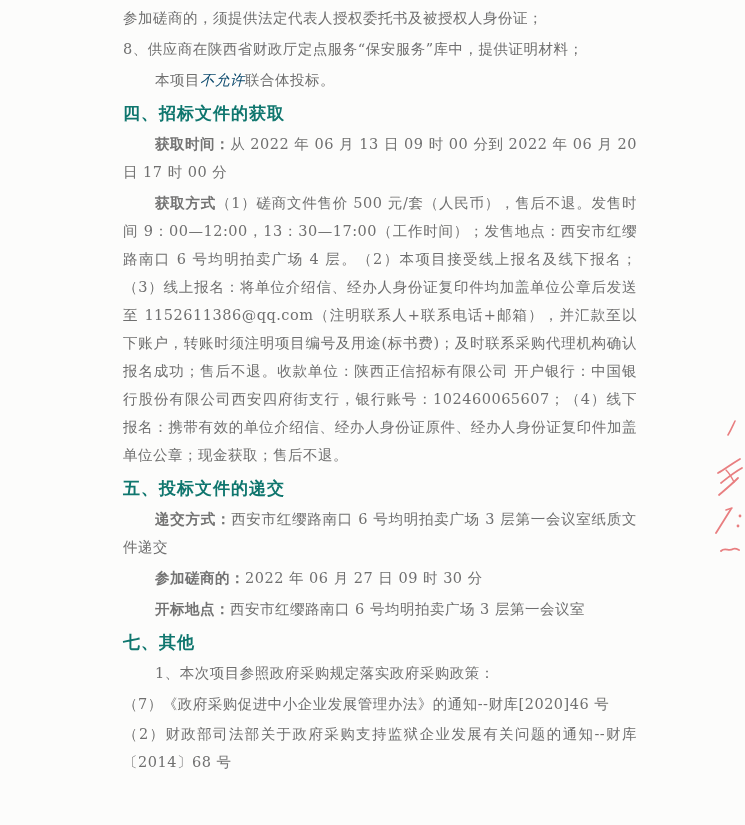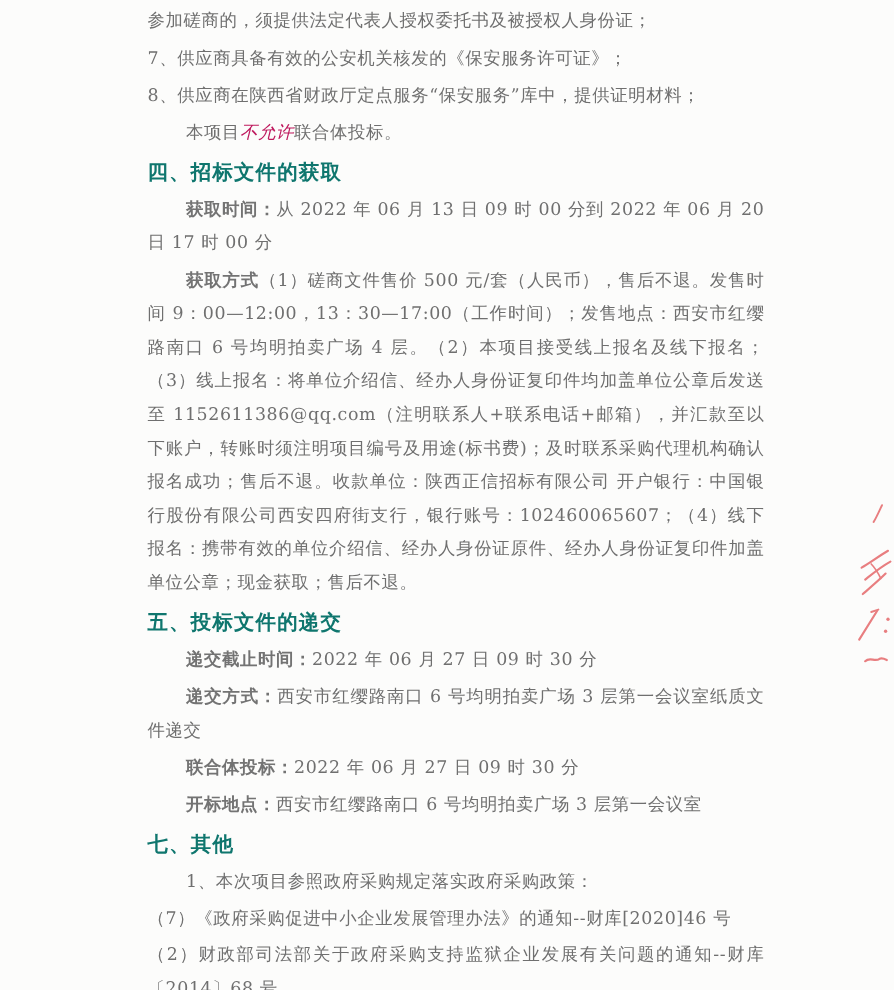--- a/index.html
+++ b/index.html
@@ -20,21 +20,21 @@
   .body-line{
     font-size:14.5px;
     line-height:28px;
     margin:0 0 3px 0;
     text-align:justify;
     letter-spacing:0.5px;
     color:#6f6f6f;
   }
   .indent{ text-indent:32px; }
   .label{ font-weight:bold; color:#737373; }
-  .emph-italic{ font-style:italic; color:#be185d; }
+  .emph-italic{ font-style:italic; color:#0c4a6e; }
   .heading{
     font-family:"DejaVu Sans","Liberation Sans",sans-serif;
     font-size:17px;
     font-weight:bold;
     color:#0f766e;
     line-height:24px;
     margin:7px 0 5px 0;
     letter-spacing:1px;
   }
   .policy{ margin:0 0 2px 0; }
@@ -42,39 +42,37 @@
   
   .ink{ position:absolute; opacity:0.7; }
   .ink svg{ display:block; }
 </style>
 </head>
 <body>
 
 <div class="page">
 
   <p class="body-line">参加磋商的，须提供法定代表人授权委托书及被授权人身份证；</p>
-  <p class="body-line">7、供应商具备有效的公安机关核发的《保安服务许可证》；</p>
   <p class="body-line">8、供应商在陕西省财政厅定点服务“保安服务”库中，提供证明材料；</p>
 
   <p class="body-line indent"><span>本项目</span><span class="emph-italic">不允许</span><span>联合体投标。</span></p>
 
   <h2 class="heading">四、招标文件的获取</h2>
 
   <p class="body-line indent"><span class="label">获取时间：</span><span>从 2022 年 06 月 13 日 09 时 00 分到 2022 年 06 月 20 日 17 时 00 分</span></p>
 
   <p class="body-line indent"><span class="label">获取方式</span><span>（1）磋商文件售价 500 元/套（人民币），售后不退。发售时间 9：00—12:00，13：30—17:00（工作时间）；发售地点：西安市红缨路南口 6 号均明拍卖广场 4 层。（2）本项目接受线上报名及线下报名；（3）线上报名：将单位介绍信、经办人身份证复印件均加盖单位公章后发送至 1152611386@qq.com（注明联系人+联系电话+邮箱），并汇款至以下账户，转账时须注明项目编号及用途(标书费)；及时联系采购代理机构确认报名成功；售后不退。收款单位：陕西正信招标有限公司 开户银行：中国银行股份有限公司西安四府街支行，银行账号：102460065607；（4）线下报名：携带有效的单位介绍信、经办人身份证原件、经办人身份证复印件加盖单位公章；现金获取；售后不退。</span></p>
 
   <h2 class="heading">五、投标文件的递交</h2>
 
-  <p class="body-line indent"><span class="label">递交截止时间：</span><span>2022 年 06 月 27 日 09 时 30 分</span></p>
 
   <p class="body-line indent"><span class="label">递交方式：</span><span>西安市红缨路南口 6 号均明拍卖广场 3 层第一会议室纸质文件递交</span></p>
 
 
-  <p class="body-line indent"><span class="label">联合体投标：</span><span>2022 年 06 月 27 日 09 时 30 分</span></p>
+  <p class="body-line indent"><span class="label">参加磋商的：</span><span>2022 年 06 月 27 日 09 时 30 分</span></p>
 
   <p class="body-line indent"><span class="label">开标地点：</span><span>西安市红缨路南口 6 号均明拍卖广场 3 层第一会议室</span></p>
 
   <h2 class="heading">七、其他</h2>
 
   <p class="body-line sec7-intro">1、本次项目参照政府采购规定落实政府采购政策：</p>
 
   <p class="body-line policy">（7）《政府采购促进中小企业发展管理办法》的通知--财库[2020]46 号</p>
   <p class="body-line policy">（2）财政部司法部关于政府采购支持监狱企业发展有关问题的通知--财库〔2014〕68 号</p>
 

